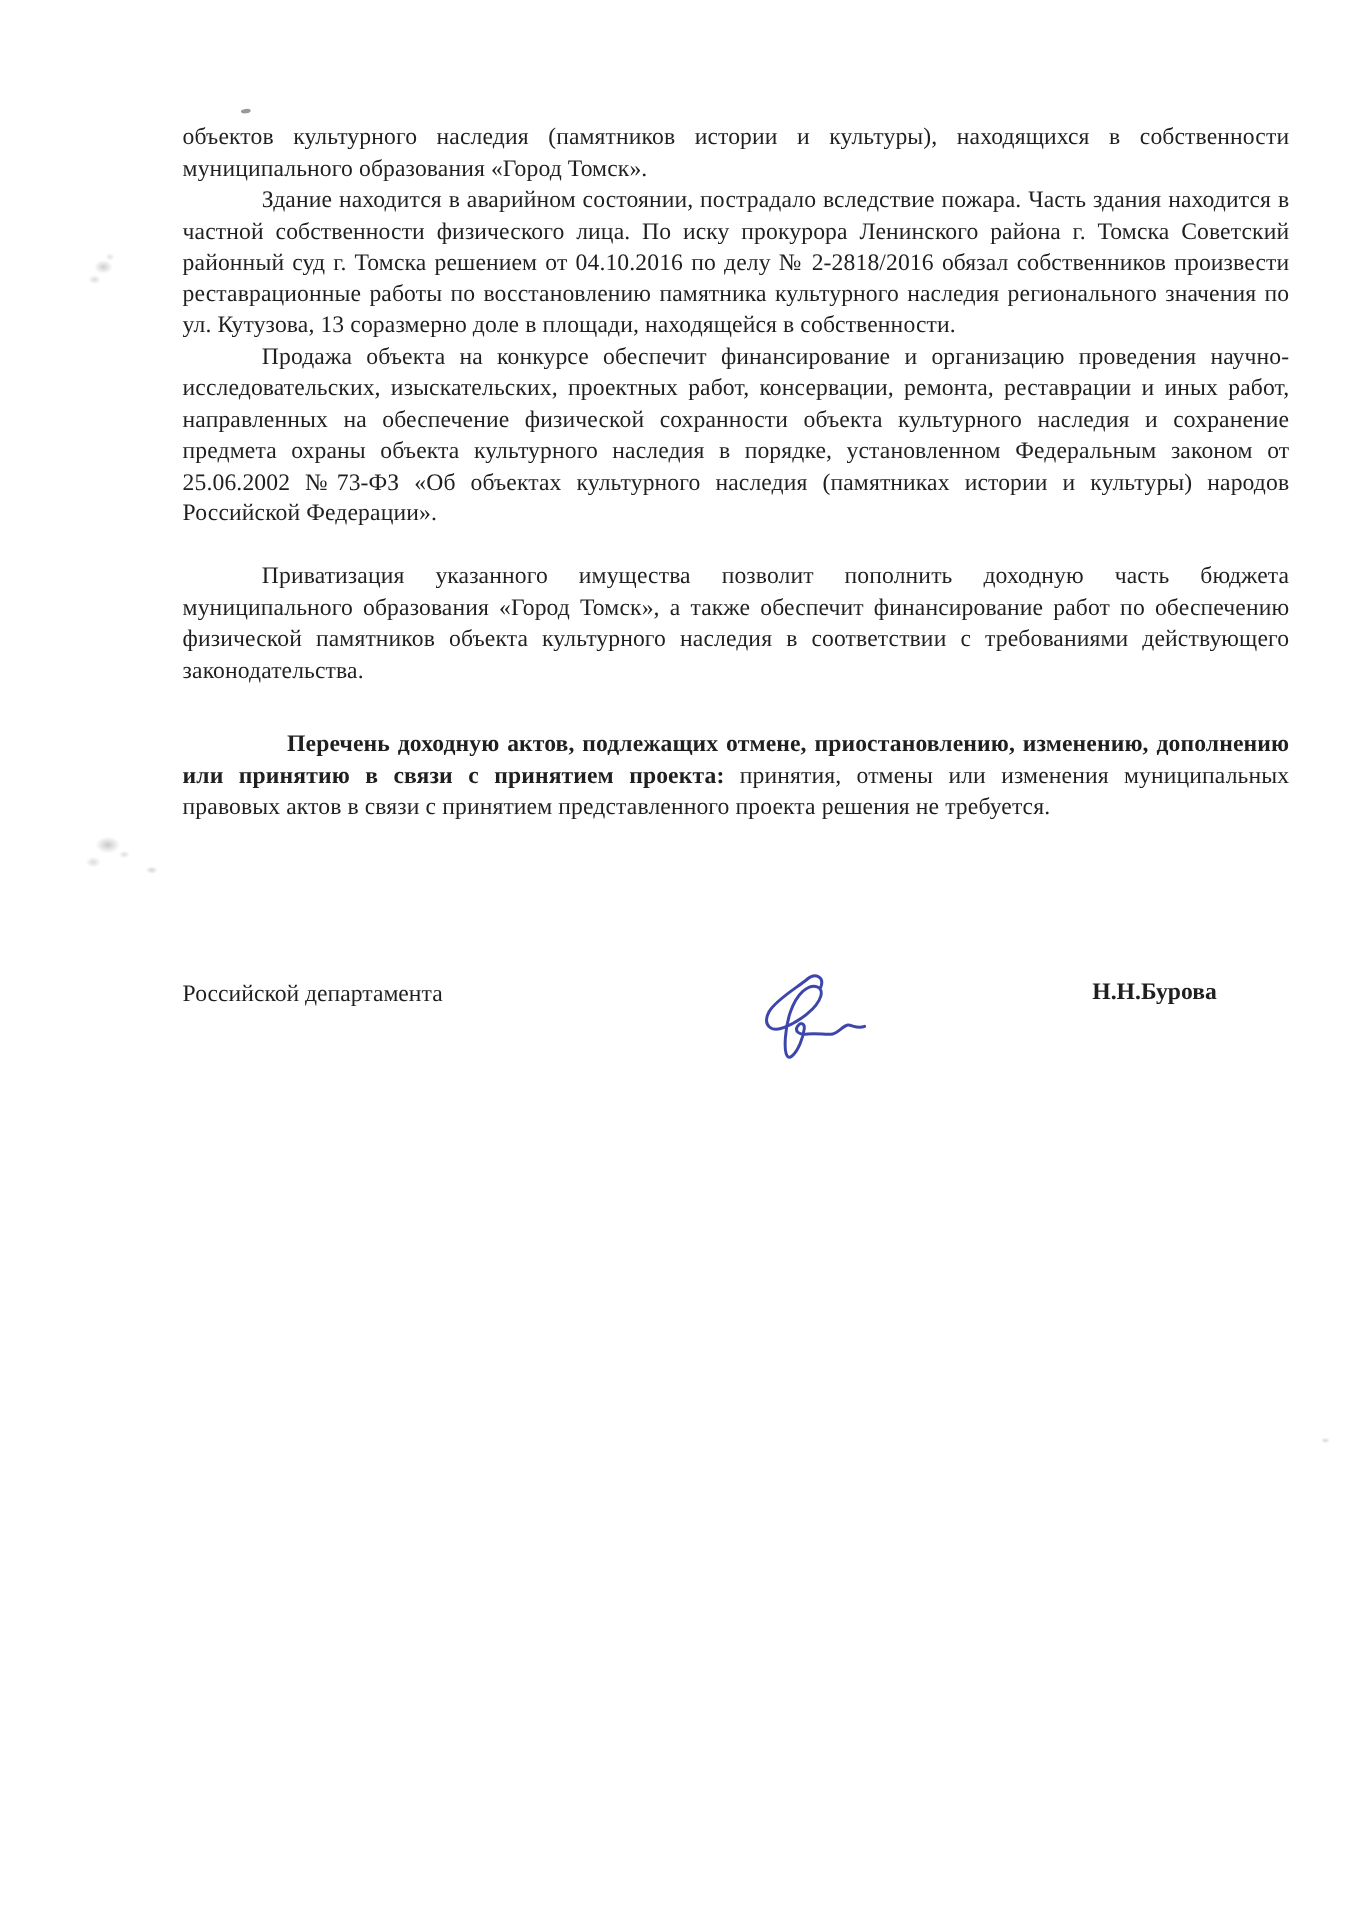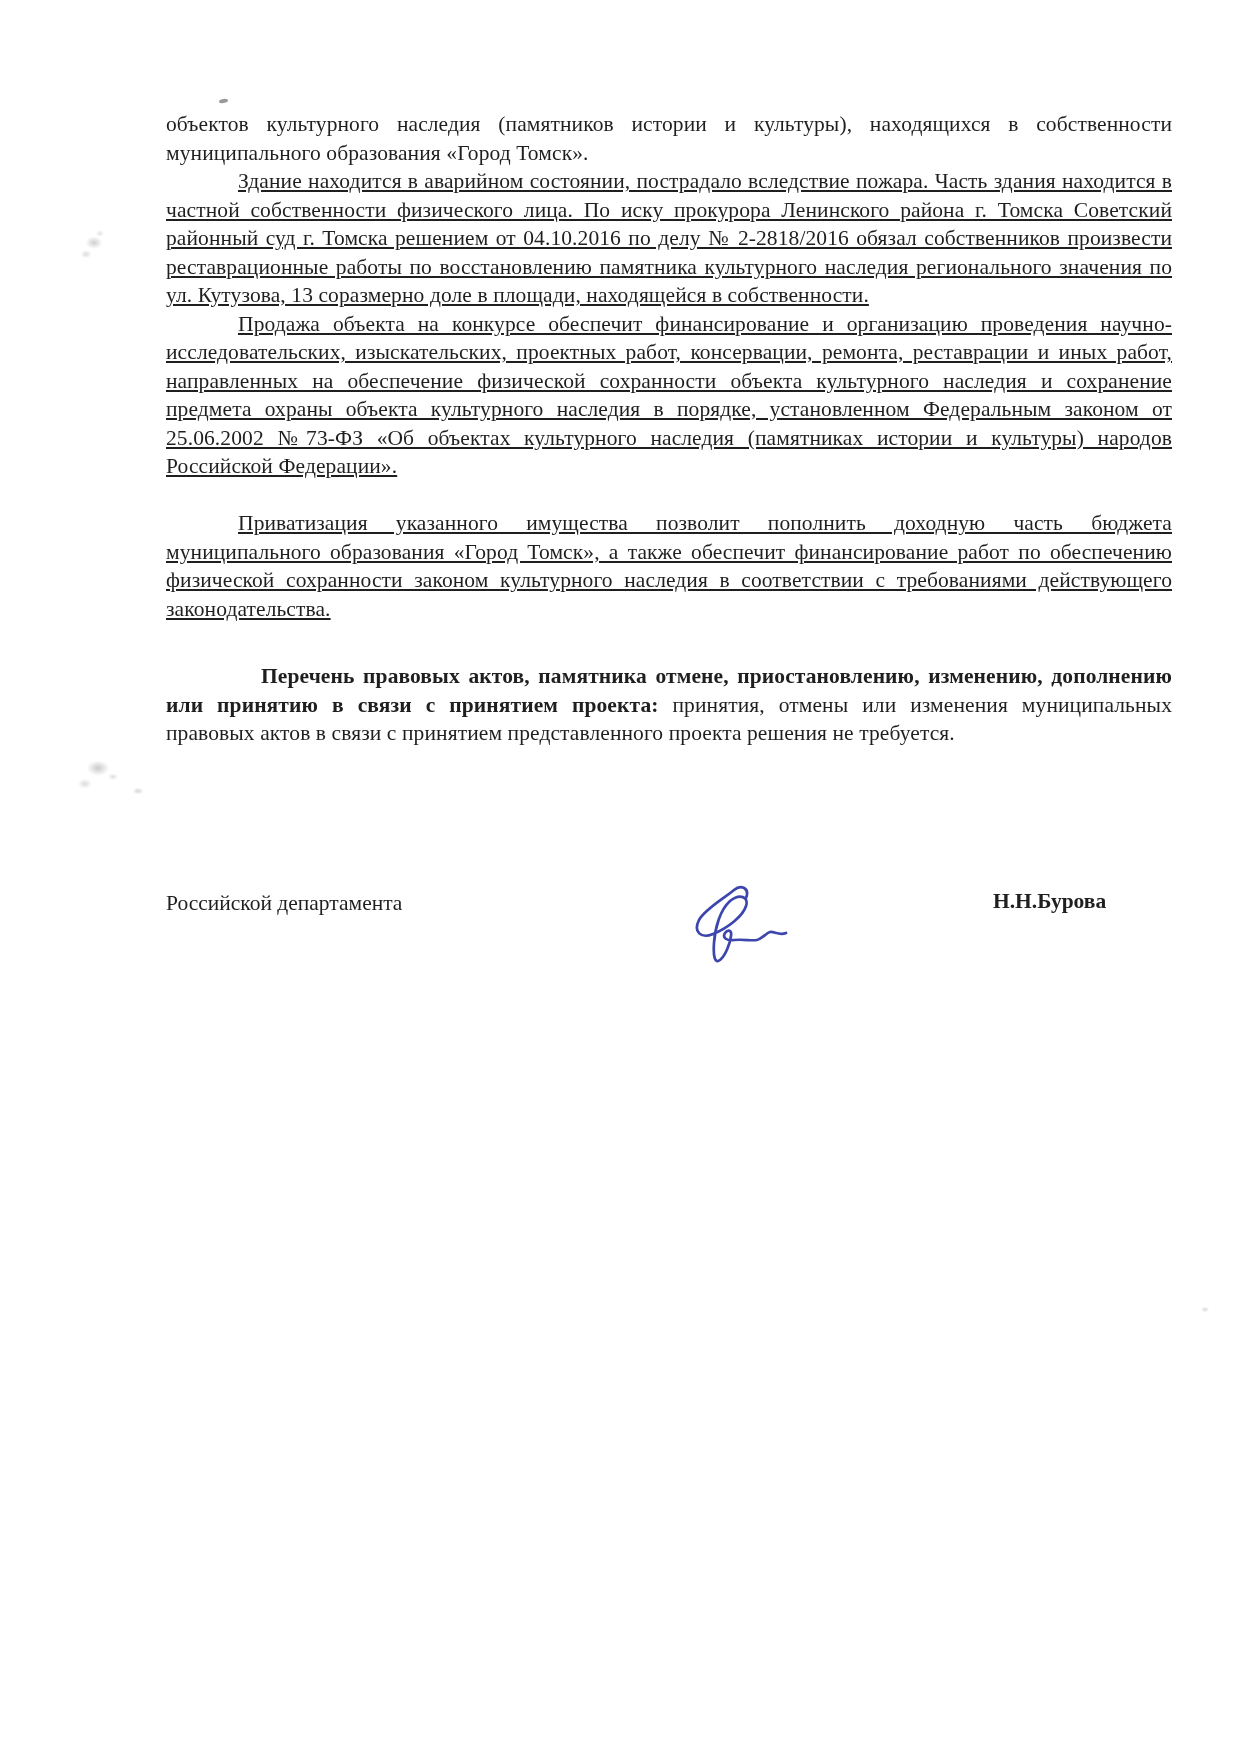--- a/index.html
+++ b/index.html
@@ -22,21 +22,21 @@
     top: 110px;
     width: 1006px;
     font-size: 21.5px;
     line-height: 28.5px;
     text-align: justify;
     letter-spacing: 0.1px;
   }
   .content p {
     margin: 0;
   }
-  .indent { text-indent: 72px; text-decoration: underline; }
+  .indent { text-indent: 72px; }
   .indent-lg { text-indent: 95px; }
   .gap-one-line { margin-top: 28.5px !important; }
   .gap-large { margin-top: 39px !important; }
   .lead-bold { font-weight: bold; }
 
   
   .sig-title {
     position: absolute;
     left: 166px;
     top: 891px;
@@ -102,23 +102,23 @@
   <div class="smudge smudge-c"></div>
   <div class="smudge speck-right"></div>
 
   <div class="content">
     <p>объектов культурного наследия (памятников истории и культуры), находящихся в собственности муниципального образования «Город Томск».</p>
 
     <p class="indent">Здание находится в аварийном состоянии, пострадало вследствие пожара. Часть здания находится в частной собственности физического лица. По иску прокурора Ленинского района г. Томска Советский районный суд г. Томска решением от 04.10.2016 по делу № 2-2818/2016 обязал собственников произвести реставрационные работы по восстановлению памятника культурного наследия регионального значения по ул. Кутузова, 13 соразмерно доле в площади, находящейся в собственности.</p>
 
     <p class="indent">Продажа объекта на конкурсе обеспечит финансирование и организацию проведения научно-исследовательских, изыскательских, проектных работ, консервации, ремонта, реставрации и иных работ, направленных на обеспечение физической сохранности объекта культурного наследия и сохранение предмета охраны объекта культурного наследия в порядке, установленном Федеральным законом от 25.06.2002 №73-ФЗ «Об объектах культурного наследия (памятниках истории и культуры) народов Российской Федерации».</p>
 
-    <p class="indent gap-one-line">Приватизация указанного имущества позволит пополнить доходную часть бюджета муниципального образования «Город Томск», а также обеспечит финансирование работ по обеспечению физической сохранности законом культурного наследия в соответствии с требованиями действующего законодательства.</p>
+    <p class="indent gap-one-line">Приватизация указанного имущества позволит пополнить доходную часть бюджета муниципального образования «Город Томск», а также обеспечит финансирование работ по обеспечению физической памятников объекта культурного наследия в соответствии с требованиями действующего законодательства.</p>
 
-    <p class="indent-lg gap-large"><span class="lead-bold">Перечень правовых актов, памятника отмене, приостановлению, изменению, дополнению или принятию в связи с принятием проекта:</span><span> принятия, отмены или изменения муниципальных правовых актов в связи с принятием представленного проекта решения не требуется.</span></p>
+    <p class="indent-lg gap-large"><span class="lead-bold">Перечень доходную актов, подлежащих отмене, приостановлению, изменению, дополнению или принятию в связи с принятием проекта:</span><span> принятия, отмены или изменения муниципальных правовых актов в связи с принятием представленного проекта решения не требуется.</span></p>
   </div>
 
   <div class="sig-title">Российской департамента</div>
 
   <svg class="sig-ink" width="115" height="115" viewBox="0 0 115 115">
     <path d="M 63 38
          C 67 28, 58 24, 51 30
          C 43 37, 22 49, 16 60
          C 10 72, 18 79, 30 74
          C 45 68, 60 56, 63 46

